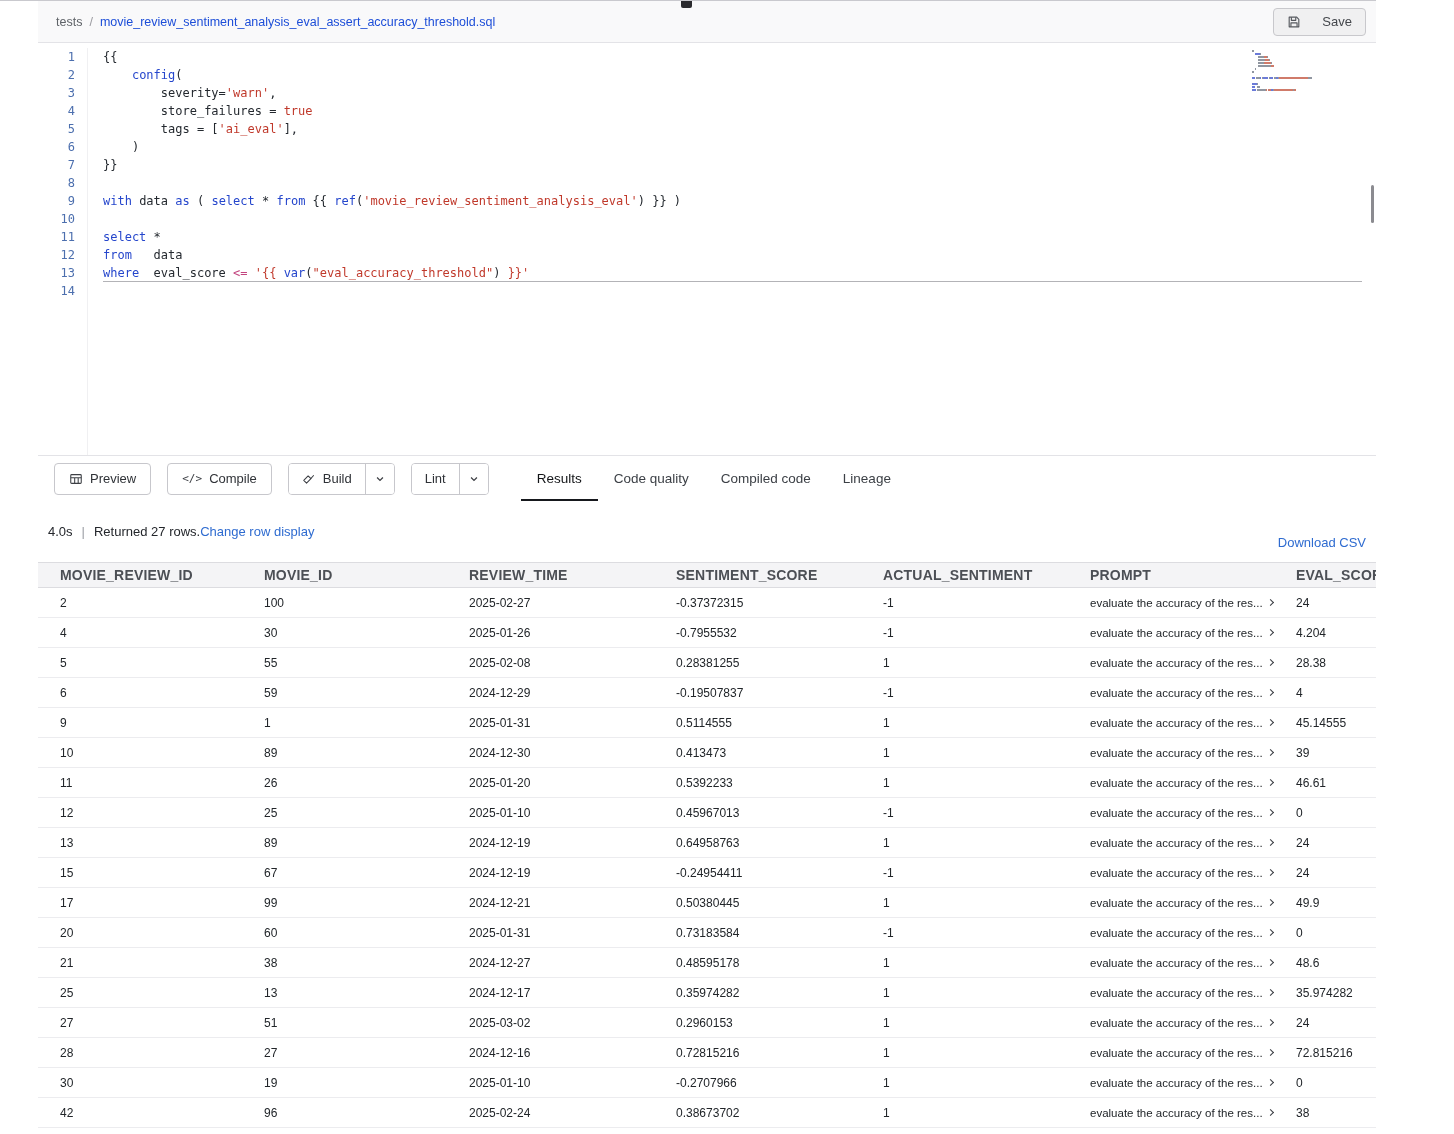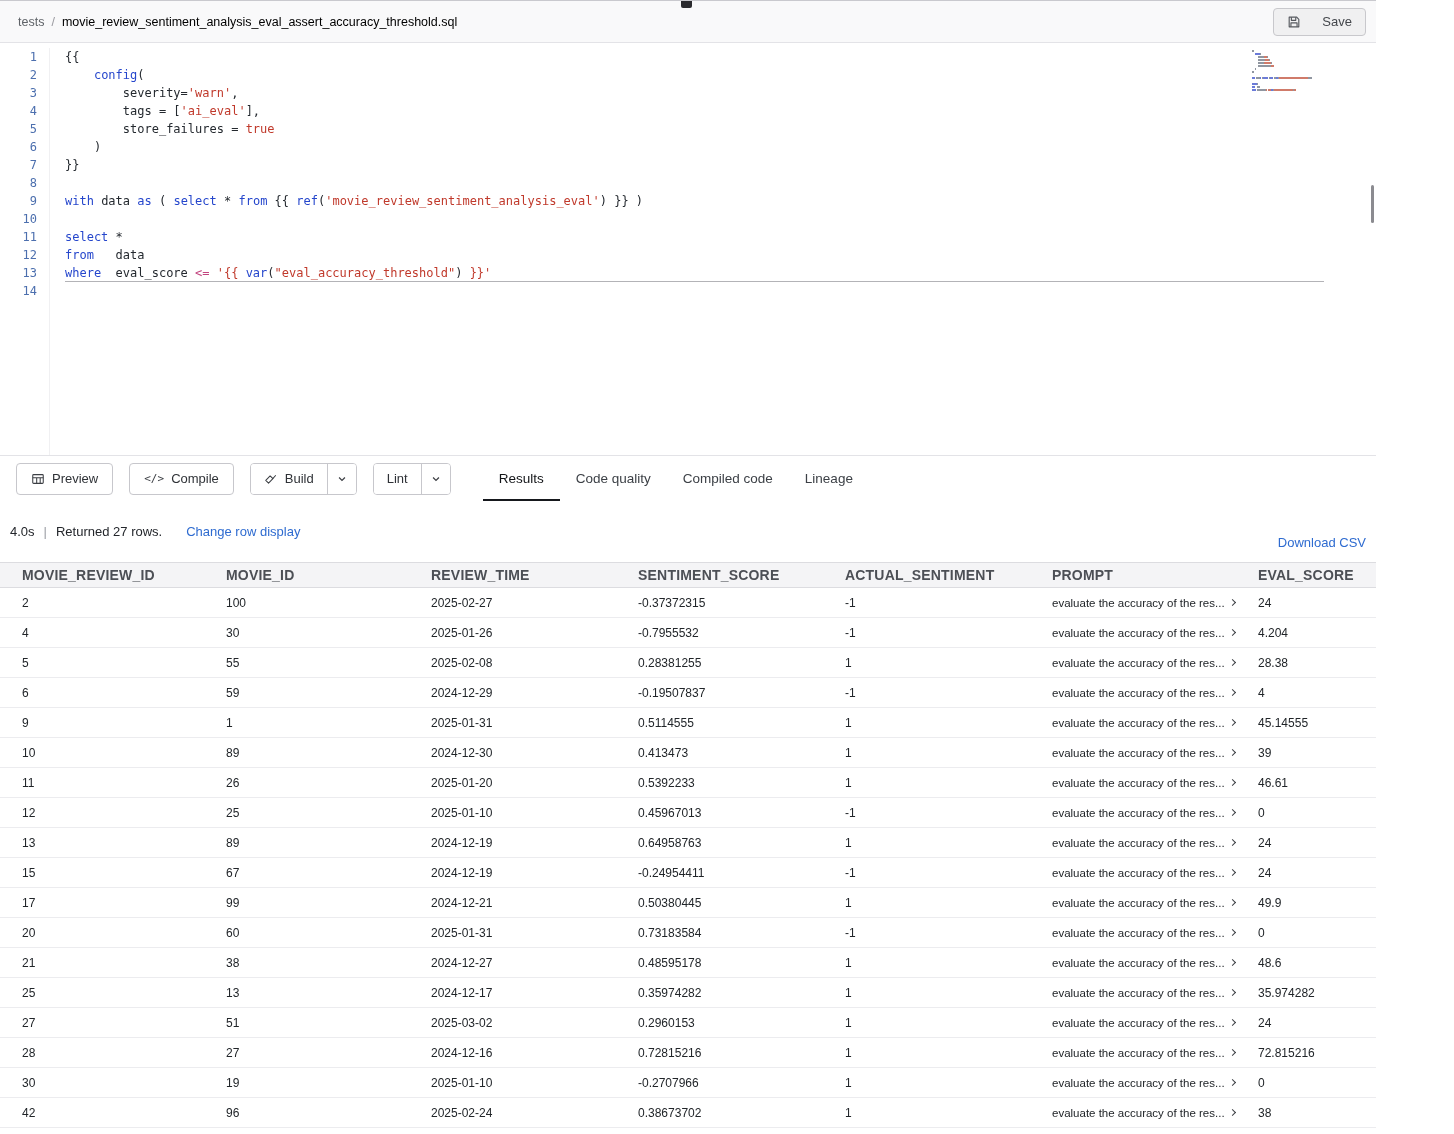--- a/index.html
+++ b/index.html
@@ -1,27 +1,27 @@
 <!DOCTYPE html>
 <html style="--keyword: #2546cc; --string: #c0392b; --link: #2e6bd0;"><head>
 <meta charset="utf-8">
 <style>
   * { margin:0; padding:0; box-sizing:border-box; }
   html,body { background:#fff; }
   body { font-family:"Liberation Sans", sans-serif; color:#24292f; }
 
-  .app { position:relative; width:1376px; height:1134px; overflow:hidden; background:#fff; border-top:1px solid #c9c9ce; }
+  .app { position:relative; width:1376px; height:1134px; overflow:hidden; background:#fff; border-top:1px solid #c9c9ce;padding-left:38px; }
   .top-glyph { position:absolute; top:0; left:681px; width:11px; height:7px; background:#2a2a2e; border-radius:0 0 2px 2px; z-index:6; }
 
   
   .header { height:42px; background:#f9f9fa; border-bottom:1px solid #e3e3e7; display:flex; align-items:center; padding:0 10px 0 18px; }
   .breadcrumb { display:flex; align-items:center; gap:7px; font-size:12.5px; }
   .crumb-folder { color:#5f6368; cursor:pointer; }
   .crumb-sep { color:#9a9aa0; }
-  .crumb-file { color:#000000; }
+  .crumb-file { color:#1d4ed8; }
   .save-btn { margin-left:auto; height:28px; display:inline-flex; align-items:center; gap:21px;
     background:#f0f0f1; border:1px solid #c8c8cc; border-radius:4px; padding:0 13px;
     font-size:13px; color:#44474c; font-family:inherit; cursor:pointer; }
 
   
   .editor { position:relative; height:413px; border-bottom:1px solid #e3e3e7; display:flex;
     font-family:"DejaVu Sans Mono", monospace; font-size:12px; line-height:18px; padding-top:5px; background:#fff; }
   .gutter { width:50px; flex:none; text-align:right; padding-right:12px; color:#4c6fae; border-right:1px solid #f0f0f2; }
   .ln { height:18px; }
   .code { flex:1; padding-left:15px; overflow:hidden; }
@@ -56,21 +56,21 @@
 
   .tabs { display:flex; height:45px; margin-left:16px; }
   .tab { display:flex; align-items:center; padding:0 16px; font-size:13.5px; color:#3c4046; position:relative; cursor:pointer; }
   .tab.active { color:#121417; }
   .tab.active::after { content:""; position:absolute; left:0; right:0; bottom:0; height:2px; background:#16181d; }
 
   
   .statusbar { height:61px; display:flex; align-items:center; padding:0 10px; font-size:13px; color:#23262b; }
   .pipe { color:#9a9da3; margin:0 9px; }
   .link { color:var(--link, #2e6bd0); cursor:pointer; text-decoration:none; }
-  .change-link { margin-left:24px; }
+  .change-link { }
   .dl-link { margin-left:auto;margin-top:22px; }
 
   
   .thead, .trow { display:grid; grid-template-columns:204px 205px 207px 207px 207px 206px 1fr; align-items:center; padding-left:22px; }
   .thead { height:26px; background:#f4f4f6; border-top:1px solid #dcdce0; border-bottom:1px solid #dcdce0;
     font-size:14px; font-weight:bold; color:#4c4f55; letter-spacing:.2px; }
   .trow { height:30px; border-bottom:1px solid #ececef; font-size:12px; color:#212529; background:#fff; }
   .tcell { overflow:hidden; white-space:nowrap; padding-right:10px; }
   .prompt-cell { display:flex; align-items:center; gap:5px; font-size:11.5px; }
   .prompt-text { overflow:hidden; white-space:nowrap; }
@@ -112,22 +112,22 @@
         <div class="ln">10</div>
         <div class="ln">11</div>
         <div class="ln">12</div>
         <div class="ln">13</div>
         <div class="ln">14</div>
       </div>
     <div class="code">
         <div class="code-line"><span class="tok-p">{{</span></div>
         <div class="code-line"><span class="tok-p">    </span><span class="tok-k">config</span><span class="tok-p">(</span></div>
         <div class="code-line"><span class="tok-p">        severity=</span><span class="tok-s">'warn'</span><span class="tok-p">,</span></div>
+        <div class="code-line"><span class="tok-p">        store_failures = </span><span class="tok-s">true</span></div>
         <div class="code-line"><span class="tok-p">        tags = [</span><span class="tok-s">'ai_eval'</span><span class="tok-p">],</span></div>
-        <div class="code-line"><span class="tok-p">        store_failures = </span><span class="tok-s">true</span></div>
         <div class="code-line"><span class="tok-p">    )</span></div>
         <div class="code-line"><span class="tok-p">}}</span></div>
         <div class="code-line">&nbsp;</div>
         <div class="code-line"><span class="tok-k">with</span><span class="tok-p"> data </span><span class="tok-k">as</span><span class="tok-p"> ( </span><span class="tok-k">select</span><span class="tok-p"> * </span><span class="tok-k">from</span><span class="tok-p"> {{ </span><span class="tok-k">ref</span><span class="tok-p">(</span><span class="tok-s">'movie_review_sentiment_analysis_eval'</span><span class="tok-p">) }} )</span></div>
         <div class="code-line">&nbsp;</div>
         <div class="code-line"><span class="tok-k">select</span><span class="tok-p"> *</span></div>
         <div class="code-line"><span class="tok-k">from</span><span class="tok-p">   data</span></div>
         <div class="code-line current"><span class="tok-k">where</span><span class="tok-p">  eval_score </span><span class="tok-o">&lt;=</span><span class="tok-p"> </span><span class="tok-s">'{{ </span><span class="tok-k">var</span><span class="tok-p">(</span><span class="tok-s">"eval_accuracy_threshold"</span><span class="tok-p">)</span><span class="tok-s"> }}'</span></div>
       </div>
     <div class="minimap">

